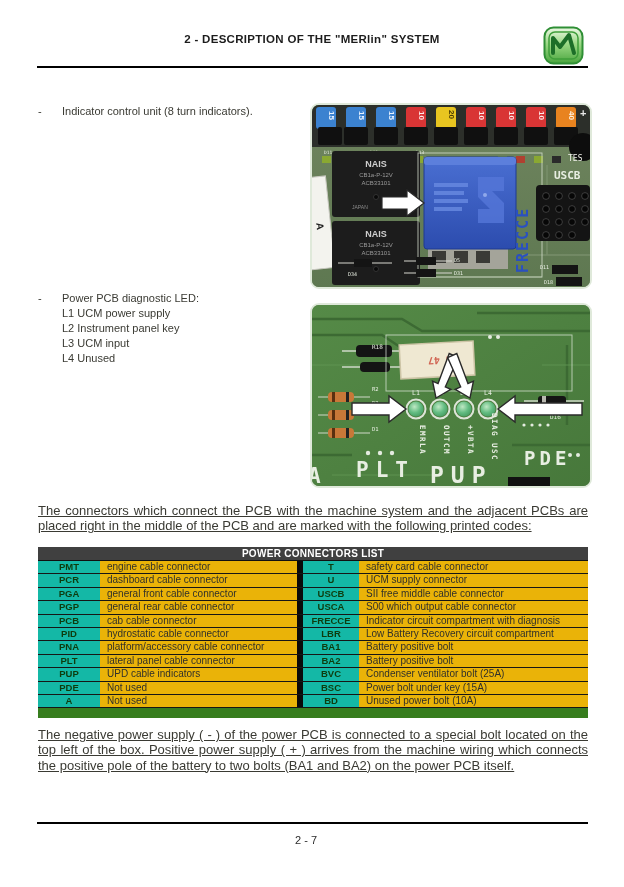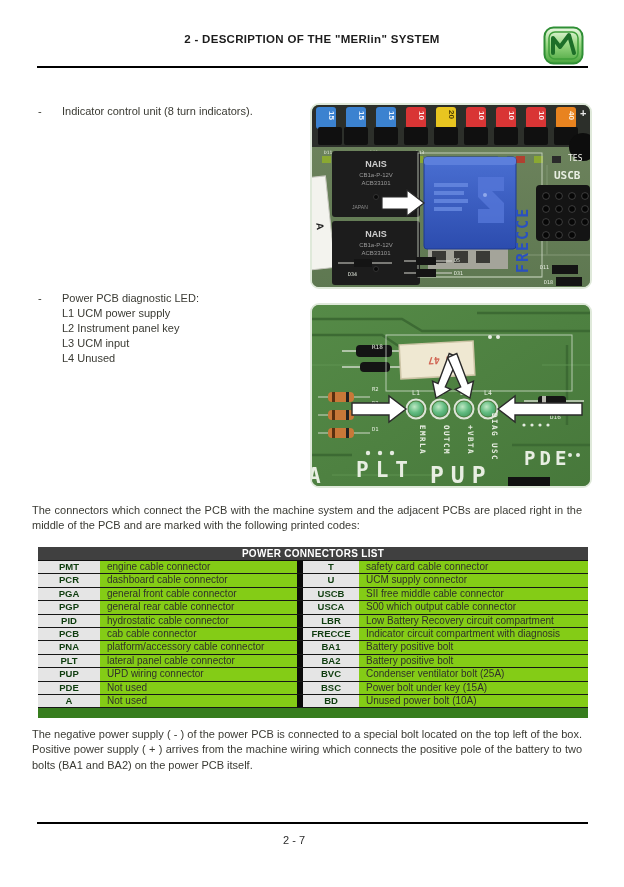--- a/index.html
+++ b/index.html
@@ -22,41 +22,41 @@
   .b2 { top:291px; }
 
   
   .photo { position:absolute; left:310px; width:282px; border:2px solid #dfe9da;
     border-radius:9px; overflow:hidden; background:#5d7a52; }
   .photo svg { display:block; }
   .ph1 { top:103px; height:186px; }
   .ph2 { top:303px; height:185px; }
 
   
-  .para { position:absolute; left:32px; width:550px; font-size:11px; line-height:15.3px;
-    color:#3a3a33; text-align:justify; }
+  .para { position:absolute; left:38px; width:550px; font-size:13px; line-height:15.3px;
+    color:#3a3a33; text-align:justify;text-decoration:underline; }
   .p1 { top:503px; }
   .p2 { top:727px; }
 
   
   .ctable { position:absolute; top:547px; left:38px; width:550px; }
   .thead { height:14px; background:#404040; color:#fff; font-weight:bold; font-size:10px;
     line-height:14px; text-align:center; letter-spacing:.3px; border-bottom:1px solid #111; }
   .trow { display:grid; grid-template-columns:62px 197px 6px 56px 229px; height:13.4px;
     border-bottom:1px solid #161616; }
-  .tcode { background:#e5e5e5; font-weight:bold; font-size:9.5px; color:#0e3c0e;
+  .tcode { background:#14b8a6; font-weight:bold; font-size:9.5px; color:#0e3c0e;
     text-align:center; line-height:12.2px; }
-  .tdesc { background:#84cc16; font-size:10px; color:#30302a; padding-left:7px;
+  .tdesc { background:#eab308; font-size:10px; color:#30302a; padding-left:7px;
     line-height:12.2px; white-space:nowrap; overflow:hidden; }
   .tdiv { background:#0a0a0a; }
   .tfoot { height:10px; background:#377d1e; }
 
   
   .ftr-rule { position:absolute; top:822px; left:37px; width:551px; height:2px; background:#000; }
-  .ftr-page { position:absolute; top:834px; left:0; width:588px; text-align:center;
+  .ftr-page { position:absolute; top:834px; left:12px; width:588px; text-align:center;
     font-size:11px; color:#2c2c2c; }
 
   .mono { font-family:"DejaVu Sans Mono", monospace; }
 </style>
 </head>
 <body>
 
 <div class="page">
 
   <div class="hdr-title">2 - DESCRIPTION OF THE "MERlin" SYSTEM</div>
@@ -418,50 +418,50 @@
       <div class="tdesc">SII free middle cable connector</div>
     </div>
     <div class="trow">
       <div class="tcode">PGP</div>
       <div class="tdesc">general rear cable connector</div>
       <div class="tdiv"></div>
       <div class="tcode">USCA</div>
       <div class="tdesc">S00 which output cable connector</div>
     </div>
     <div class="trow">
+      <div class="tcode">PCB</div>
+      <div class="tdesc">cab cable connector</div>
+      <div class="tdiv"></div>
+      <div class="tcode">FRECCE</div>
+      <div class="tdesc">Indicator circuit compartment with diagnosis</div>
+    </div>
+    <div class="trow">
       <div class="tcode">PID</div>
       <div class="tdesc">hydrostatic cable connector</div>
       <div class="tdiv"></div>
       <div class="tcode">LBR</div>
       <div class="tdesc">Low Battery Recovery circuit compartment</div>
     </div>
     <div class="trow">
-      <div class="tcode">PCB</div>
-      <div class="tdesc">cab cable connector</div>
-      <div class="tdiv"></div>
-      <div class="tcode">FRECCE</div>
-      <div class="tdesc">Indicator circuit compartment with diagnosis</div>
-    </div>
-    <div class="trow">
       <div class="tcode">PNA</div>
       <div class="tdesc">platform/accessory cable connector</div>
       <div class="tdiv"></div>
       <div class="tcode">BA1</div>
       <div class="tdesc">Battery positive bolt</div>
     </div>
     <div class="trow">
       <div class="tcode">PLT</div>
       <div class="tdesc">lateral panel cable connector</div>
       <div class="tdiv"></div>
       <div class="tcode">BA2</div>
       <div class="tdesc">Battery positive bolt</div>
     </div>
     <div class="trow">
       <div class="tcode">PUP</div>
-      <div class="tdesc">UPD wiring connector</div>
+      <div class="tdesc">UPD cable indicators</div>
       <div class="tdiv"></div>
       <div class="tcode">BVC</div>
       <div class="tdesc">Condenser ventilator bolt (25A)</div>
     </div>
     <div class="trow">
       <div class="tcode">PDE</div>
       <div class="tdesc">Not used</div>
       <div class="tdiv"></div>
       <div class="tcode">BSC</div>
       <div class="tdesc">Power bolt under key (15A)</div>

